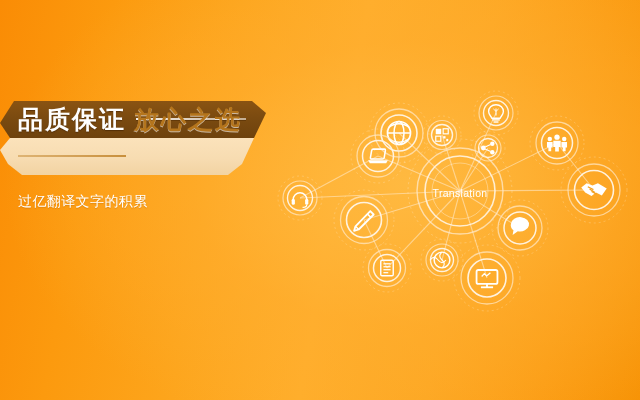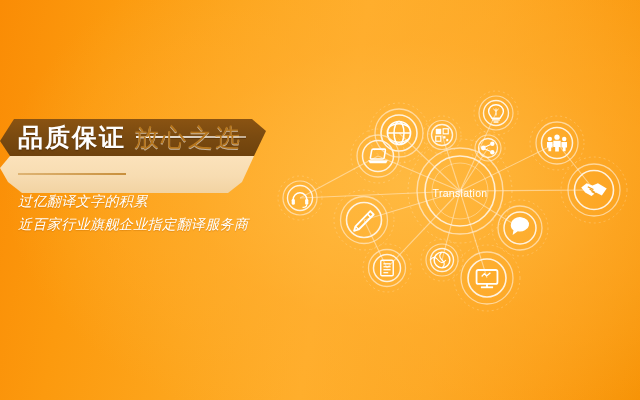--- a/index.html
+++ b/index.html
@@ -43,21 +43,21 @@
     display: block;
     width: 100%;
     height: 100%;
     overflow: visible;
   }
 
   
   #ribbon {
     position: absolute;
     left: 0px;
-    top: 119px;
+    top: 101px;
     width: 266px;
     height: 59px;
   }
   .ribbon-row {
     position: absolute;
     left: 0;
     width: 100%;
     height: 37px;
   }
   .ribbon-top {
@@ -82,21 +82,21 @@
   }
   .ribbon-text-top {
     left: 18px;
     color: #ffffff;
     font-weight: 700;
     text-shadow: 0 1px 1px rgba(60,30,0,0.55);
   }
   .ribbon-text-bot {
     right: 24px;
     color: #b5751c;
-    font-weight: 400;
+    font-weight: 700;
     text-shadow: 0 1px 0 rgba(255,255,255,0.6);
   }
   .ribbon-rule {
     position: absolute;
     height: 2px;
   }
   .rule-top {
     top: 17px;
     left: 136px;
     width: 110px;
@@ -119,21 +119,20 @@
   }
   .tagline {
     display: block;
     color: #ffffff;
     font-family: "DejaVu Sans", "Liberation Sans", sans-serif;
     font-size: 14px;
     line-height: 23px;
     letter-spacing: 0.4px;
     white-space: nowrap;
     text-shadow: 0 1px 1px rgba(170,90,0,0.35);
-    font-style: italic;
   }
 </style>
 </head>
 <body>
 
 <div id="banner">
 
   <div id="network-graphic">
     <svg viewBox="0 0 360 245" xmlns="http://www.w3.org/2000/svg">
       <defs>
@@ -369,16 +368,15 @@
     <div class="ribbon-rule rule-top"></div>
     <div class="ribbon-text ribbon-text-top">品质保证</div>
 
     <div class="ribbon-row ribbon-bot"></div>
     <div class="ribbon-rule rule-bot"></div>
     <div class="ribbon-text ribbon-text-bot">放心之选</div>
   </div>
 
   <div id="tagline-list">
     <span class="tagline">过亿翻译文字的积累</span>
-    <span class="tagline">近百家行业旗舰企业指定翻译服务商</span>
   </div>
 
 </div>
 
 </body></html>

